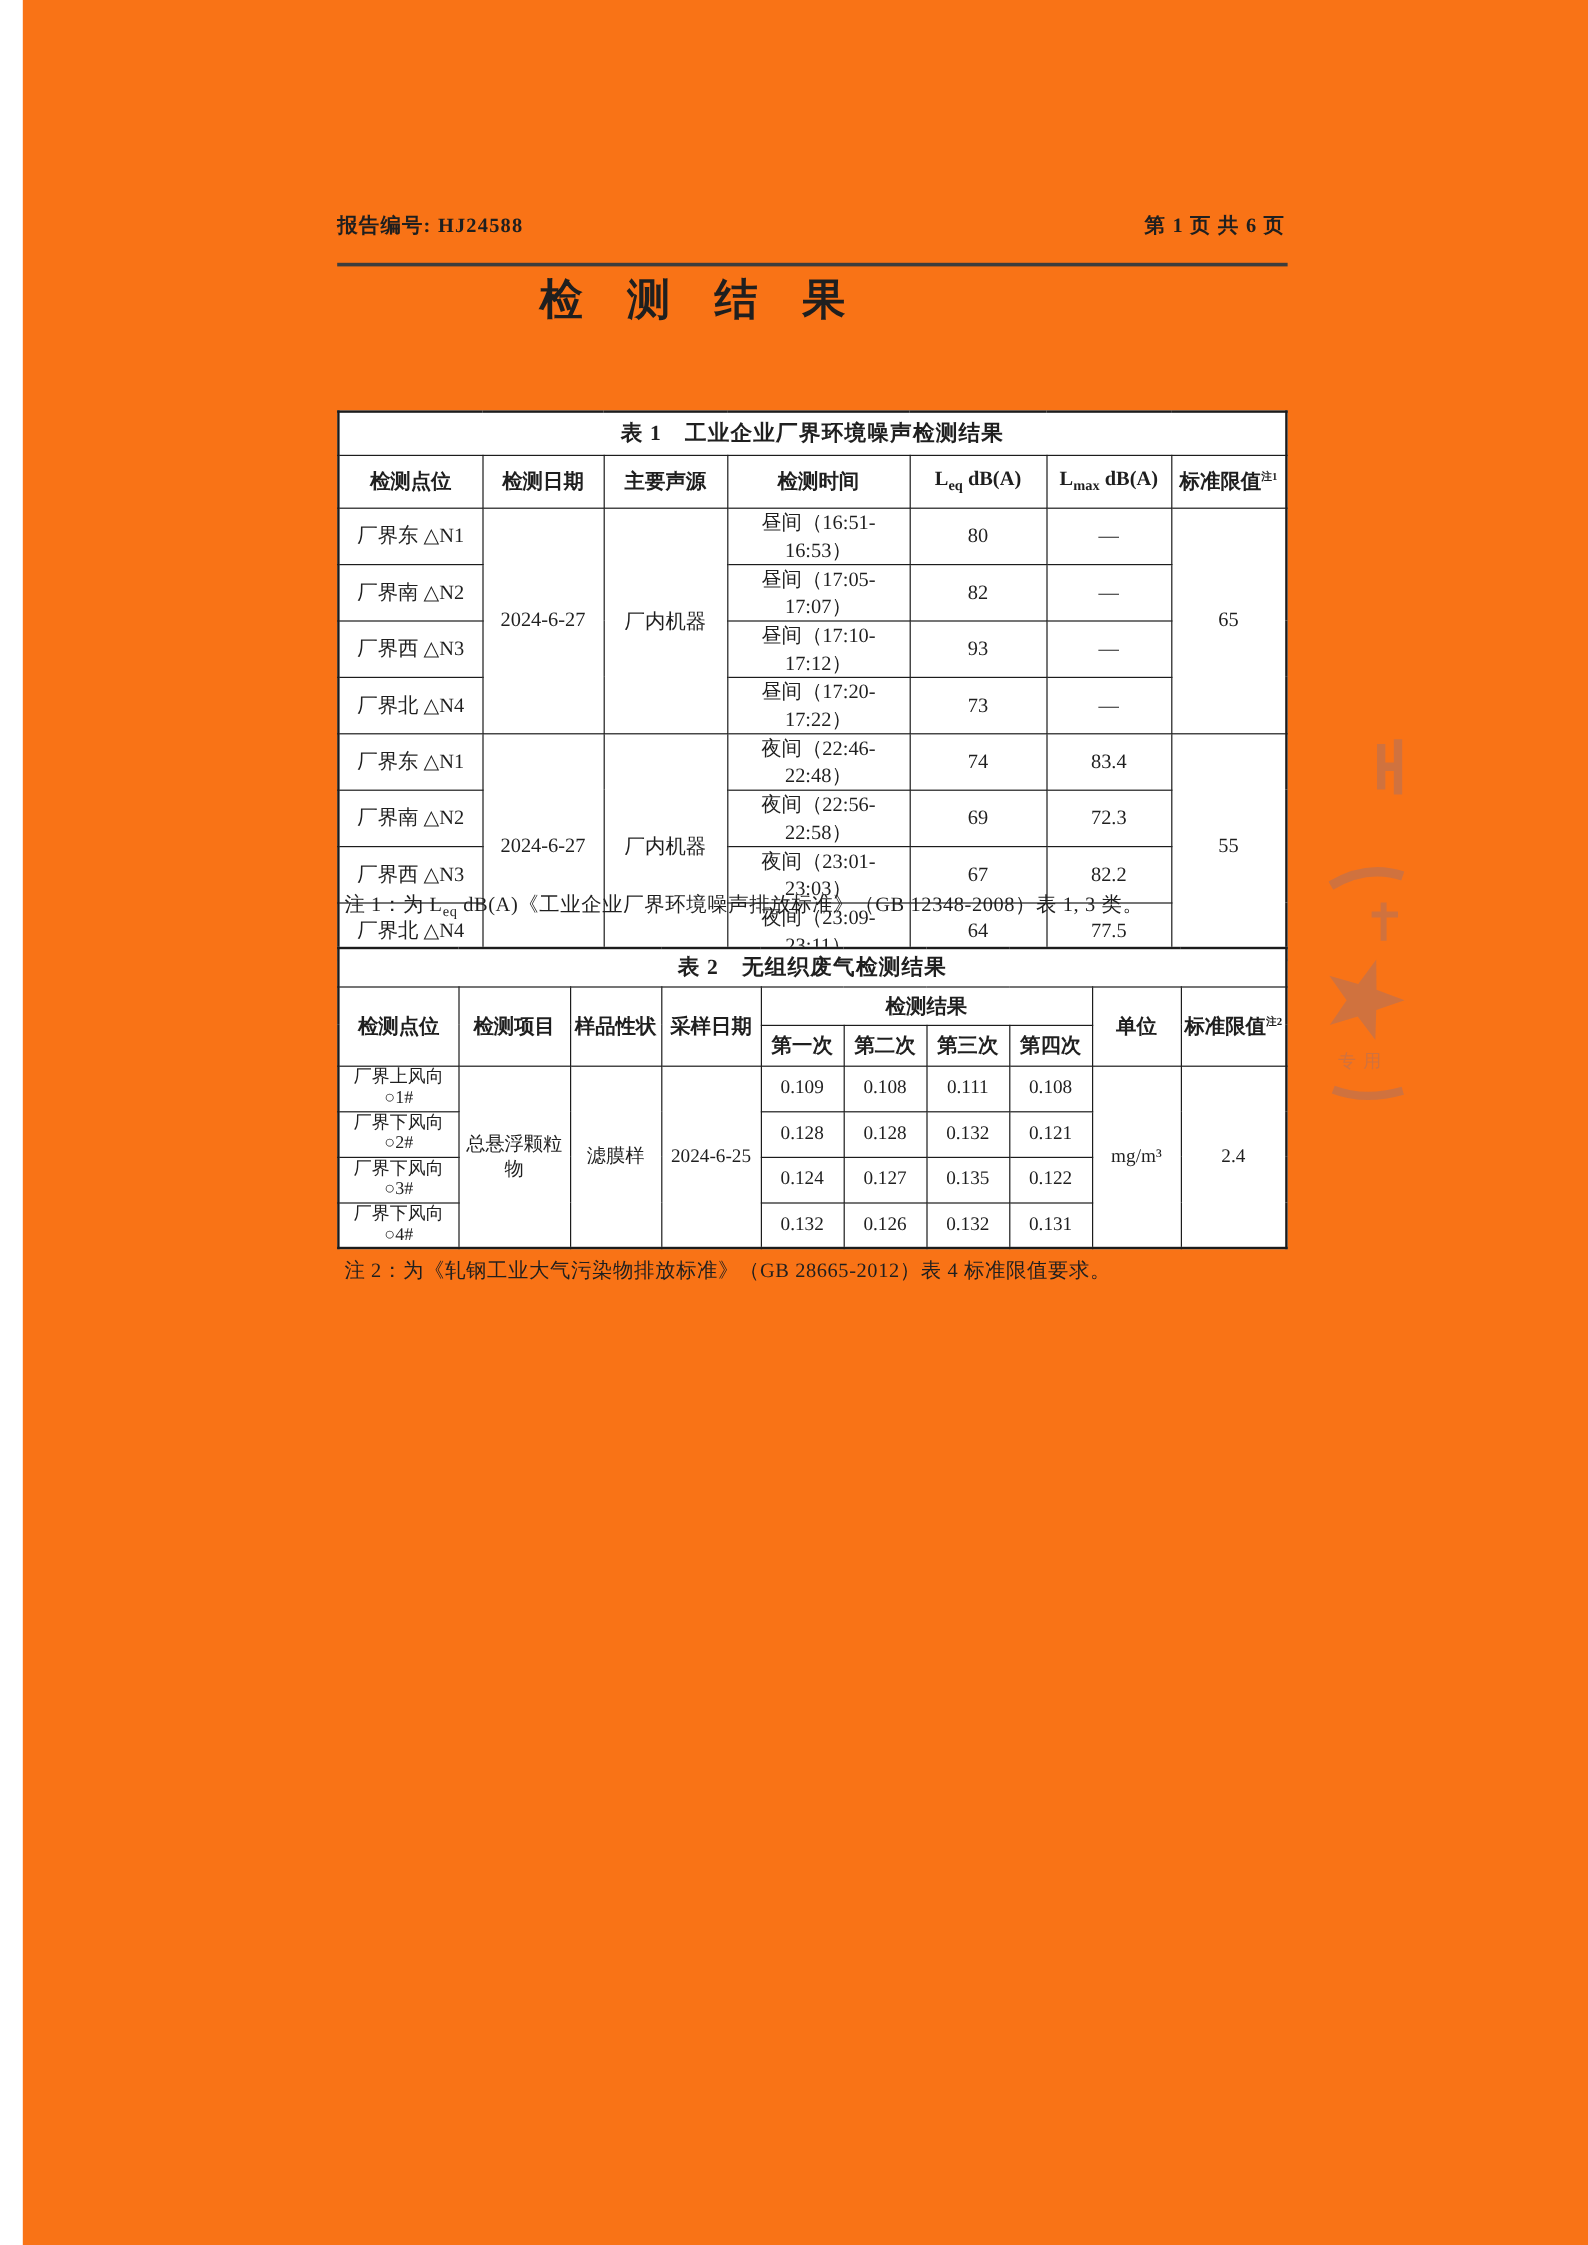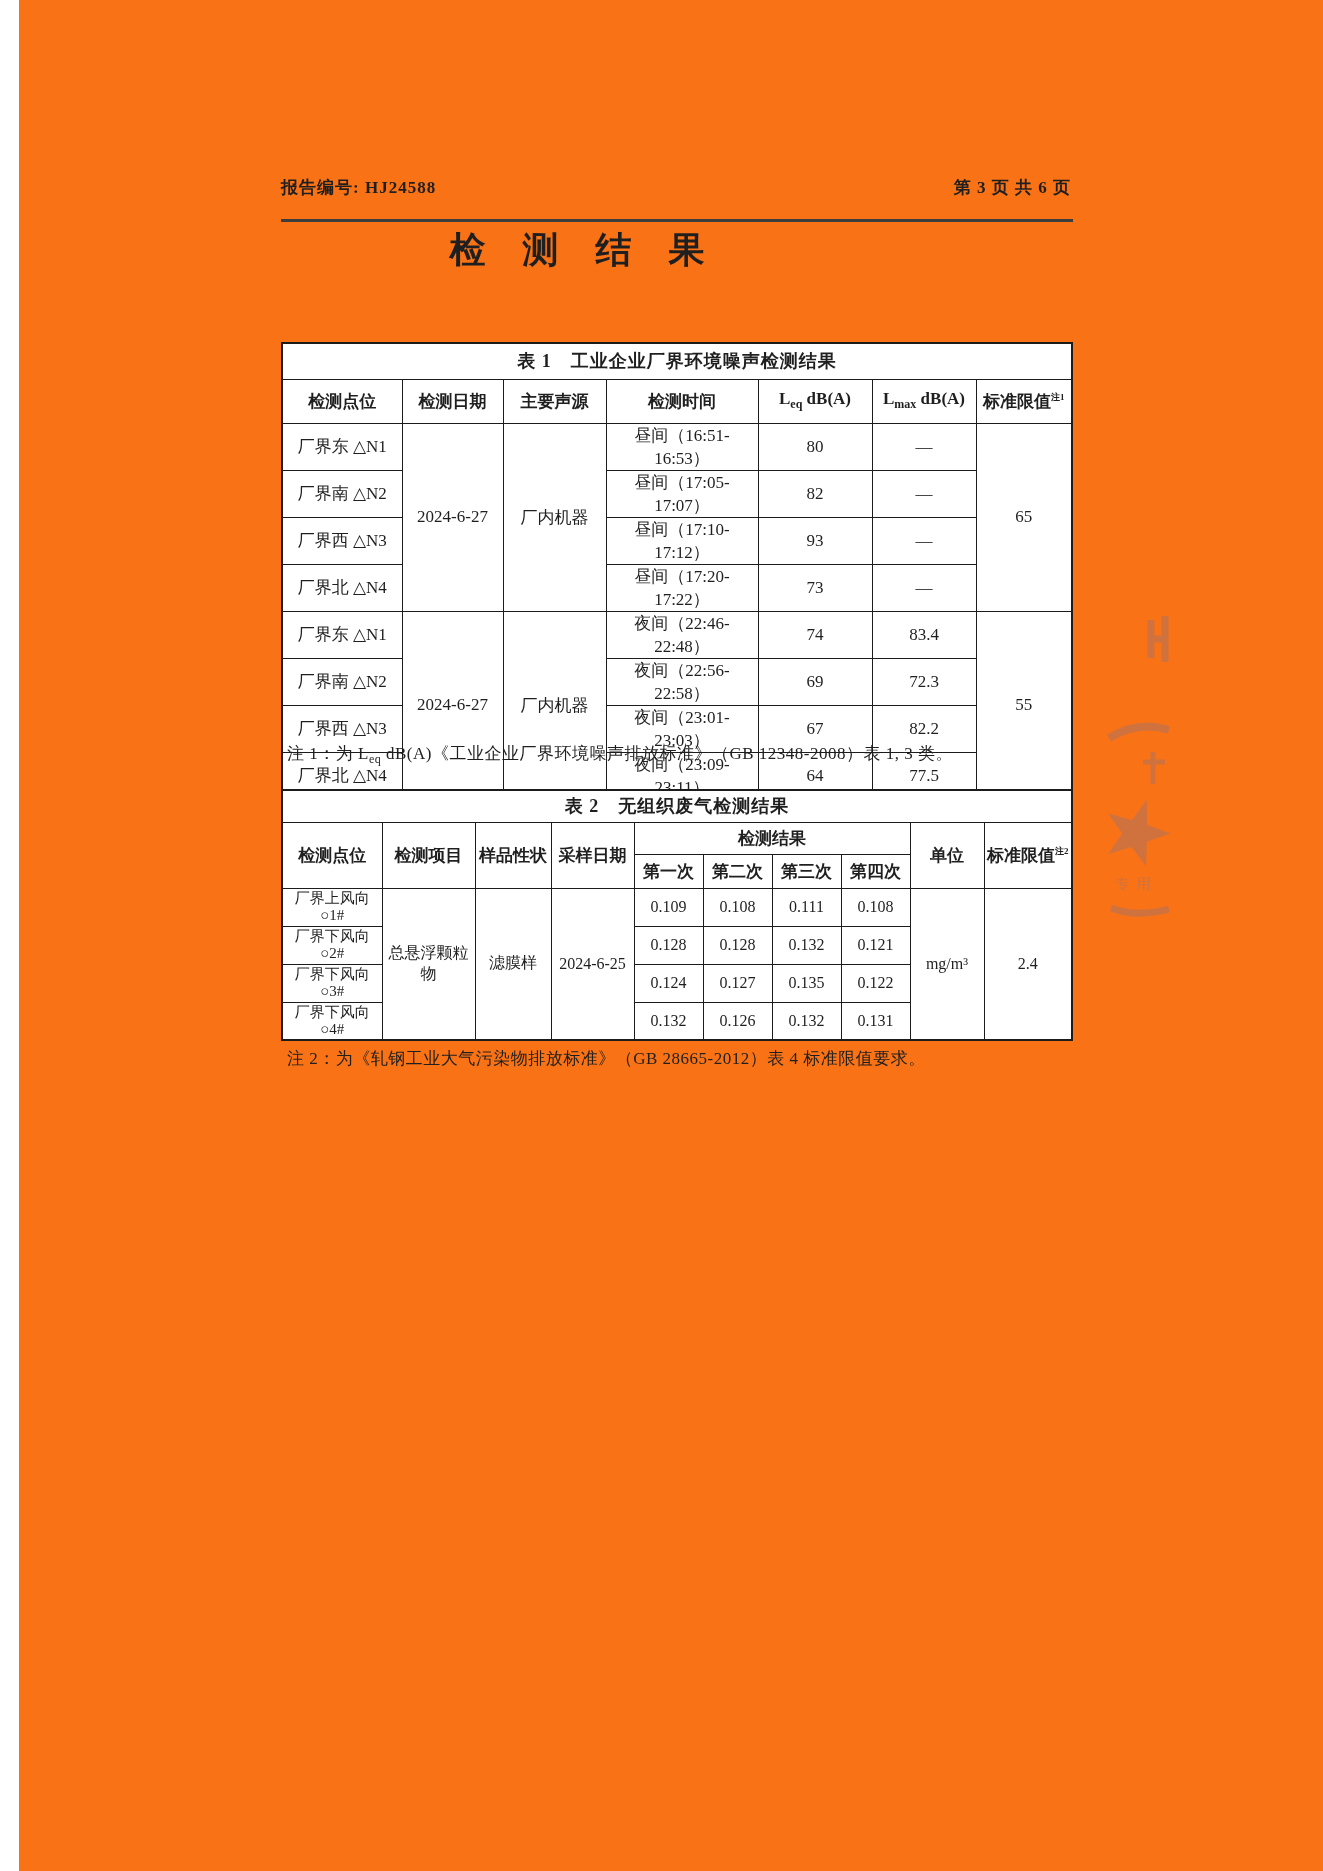--- a/index.html
+++ b/index.html
@@ -58,21 +58,21 @@
   
   .stamp{position:absolute;left:1088px;top:612px;width:64px;height:305px;opacity:.55;}
 </style>
 </head>
 <body>
 
 <div class="page">
 
   <div class="hdr">
     <span>报告编号: HJ24588</span>
-    <span>第 3 页 共 6 页</span>
+    <span>第 1 页 共 6 页</span>
   </div>
   <div class="hdr-rule"></div>
 
   <div class="doc-title">检 测 结 果</div>
 
   <table class="tbl" id="table1">
     <colgroup>
       <col style="width:120px">
         <col style="width:101px">
         <col style="width:103px">

